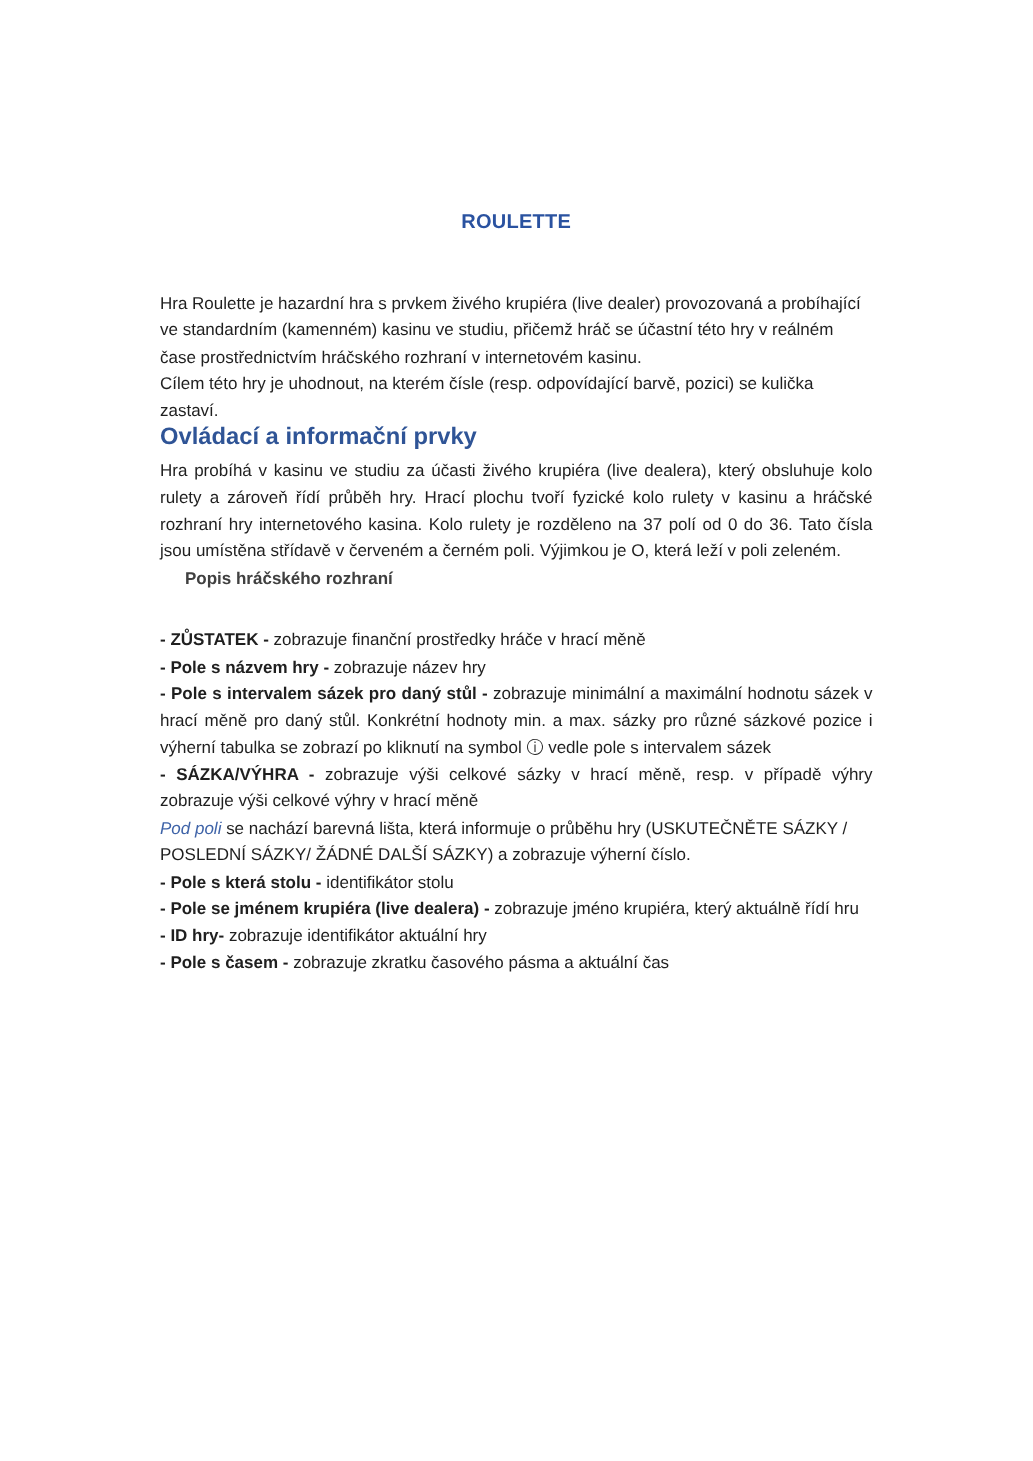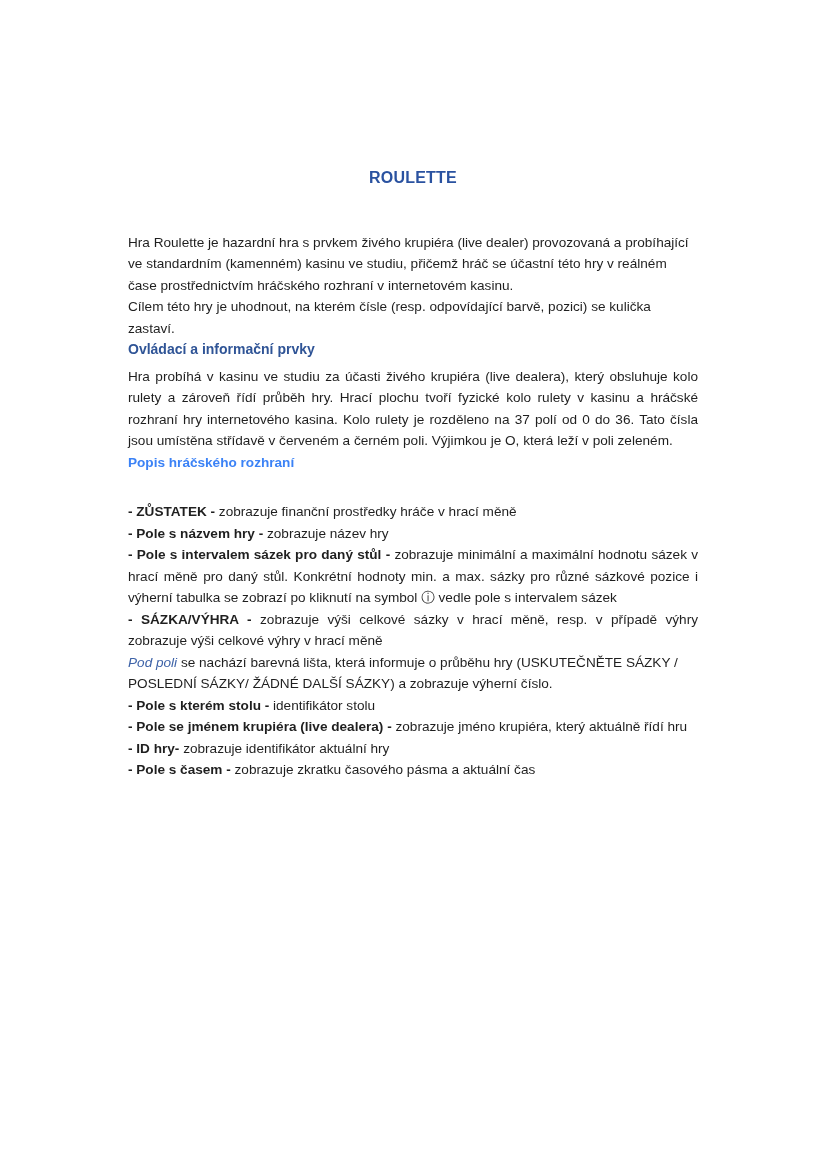--- a/index.html
+++ b/index.html
@@ -20,30 +20,31 @@
   .page p, .page h1, .page h2, .page h3 { margin: 0; }
   h1.doc-title {
     text-align: center;
     font-size: 16px;
     font-weight: bold;
     color: #2a52a0;
     margin-bottom: 43px;
     letter-spacing: 0.2px;
   }
   h2.section-heading {
-    font-size: 14px;
+    font-size: 19px;
     font-weight: bold;
     color: #2f5496;
     margin-bottom: 5px;
   }
   h3.sub-heading {
     font-size: 13.6px;
     font-weight: bold;
-    color: #3b82f6;
+    color: #404040;
     margin-bottom: 28px;
+    margin-left: 20px;
   }
   .body-par { margin-bottom: 20px; }
   .justify { text-align: justify; }
   .lead-in {
     font-style: italic;
     color: #3e63a8;
     margin-bottom: 31px;
   }
   .lead-in.second { margin-bottom: 30px; }
   .field-item { margin-bottom: 26px; }
@@ -79,21 +80,21 @@
 
   <p class="field-item"><span class="term">- Pole s názvem hry -</span><span> zobrazuje název hry</span></p>
 
   <p class="field-item justify mb28"><span class="term">- Pole s intervalem sázek pro daný stůl -</span><span> zobrazuje minimální a maximální hodnotu sázek v hrací měně pro daný stůl. Konkrétní hodnoty min. a max. sázky pro různé sázkové pozice i výherní tabulka se zobrazí po kliknutí na symbol ⓘ vedle pole s intervalem sázek</span></p>
 
   <p class="field-item justify mb21"><span class="term">- SÁZKA/VÝHRA -</span><span> zobrazuje výši celkové sázky v hrací měně, resp. v případě výhry zobrazuje výši celkové výhry v hrací měně</span></p>
 
   <p class="body-par mb27"><span class="italic-blue">Pod poli</span><span> se nachází barevná lišta, která informuje o průběhu hry (USKUTEČNĚTE SÁZKY / POSLEDNÍ SÁZKY/ ŽÁDNÉ DALŠÍ SÁZKY) a zobrazuje výherní číslo.</span></p>
 
 
-  <p class="field-item"><span class="term">- Pole s kterém stolu -</span><span> identifikátor stolu</span></p>
+  <p class="field-item"><span class="term">- Pole s která stolu -</span><span> identifikátor stolu</span></p>
 
   <p class="field-item mb25"><span class="term">- Pole se jménem krupiéra (live dealera) -</span><span> zobrazuje jméno krupiéra, který aktuálně řídí hru</span></p>
 
   <p class="field-item mb25"><span class="term">- ID hry-</span><span> zobrazuje identifikátor aktuální hry</span></p>
 
   <p class="field-item mb0"><span class="term">- Pole s časem -</span><span> zobrazuje zkratku časového pásma a aktuální čas</span></p>
 
 </div>
 
 </body></html>

